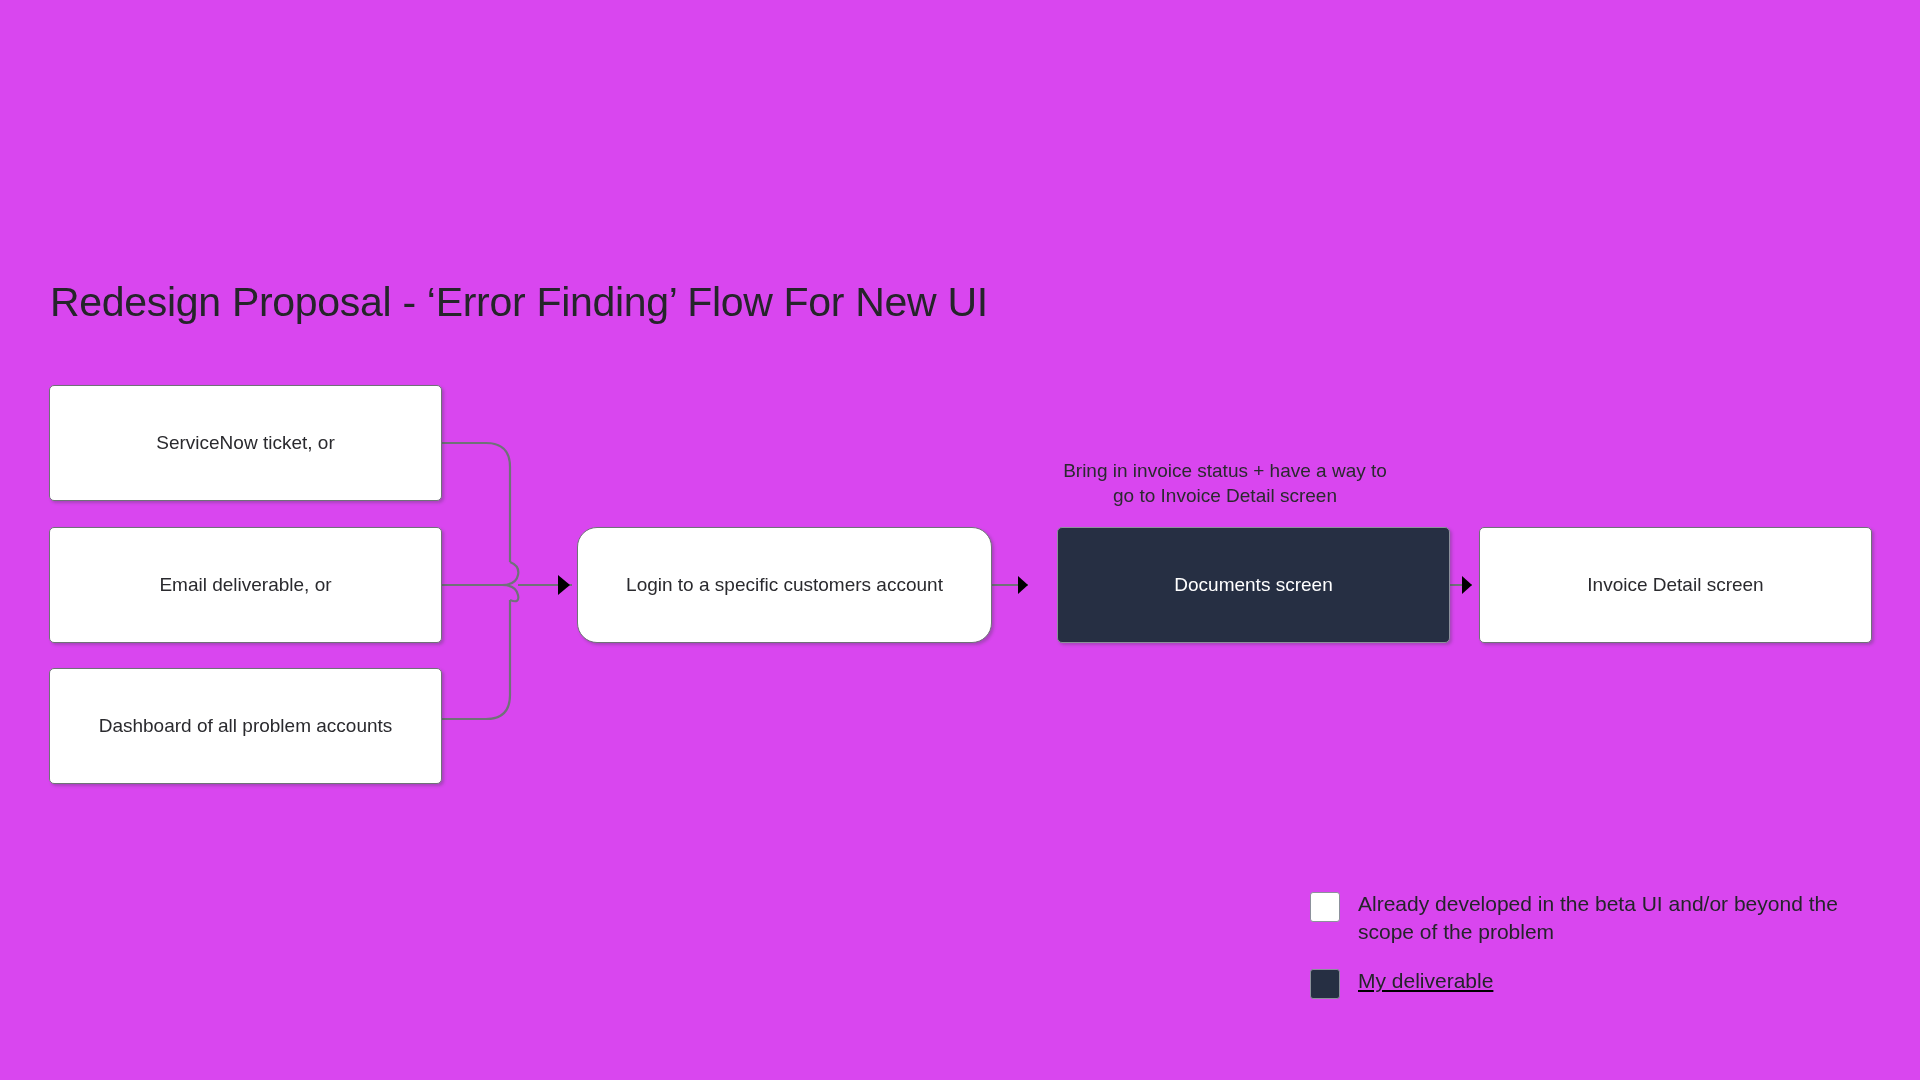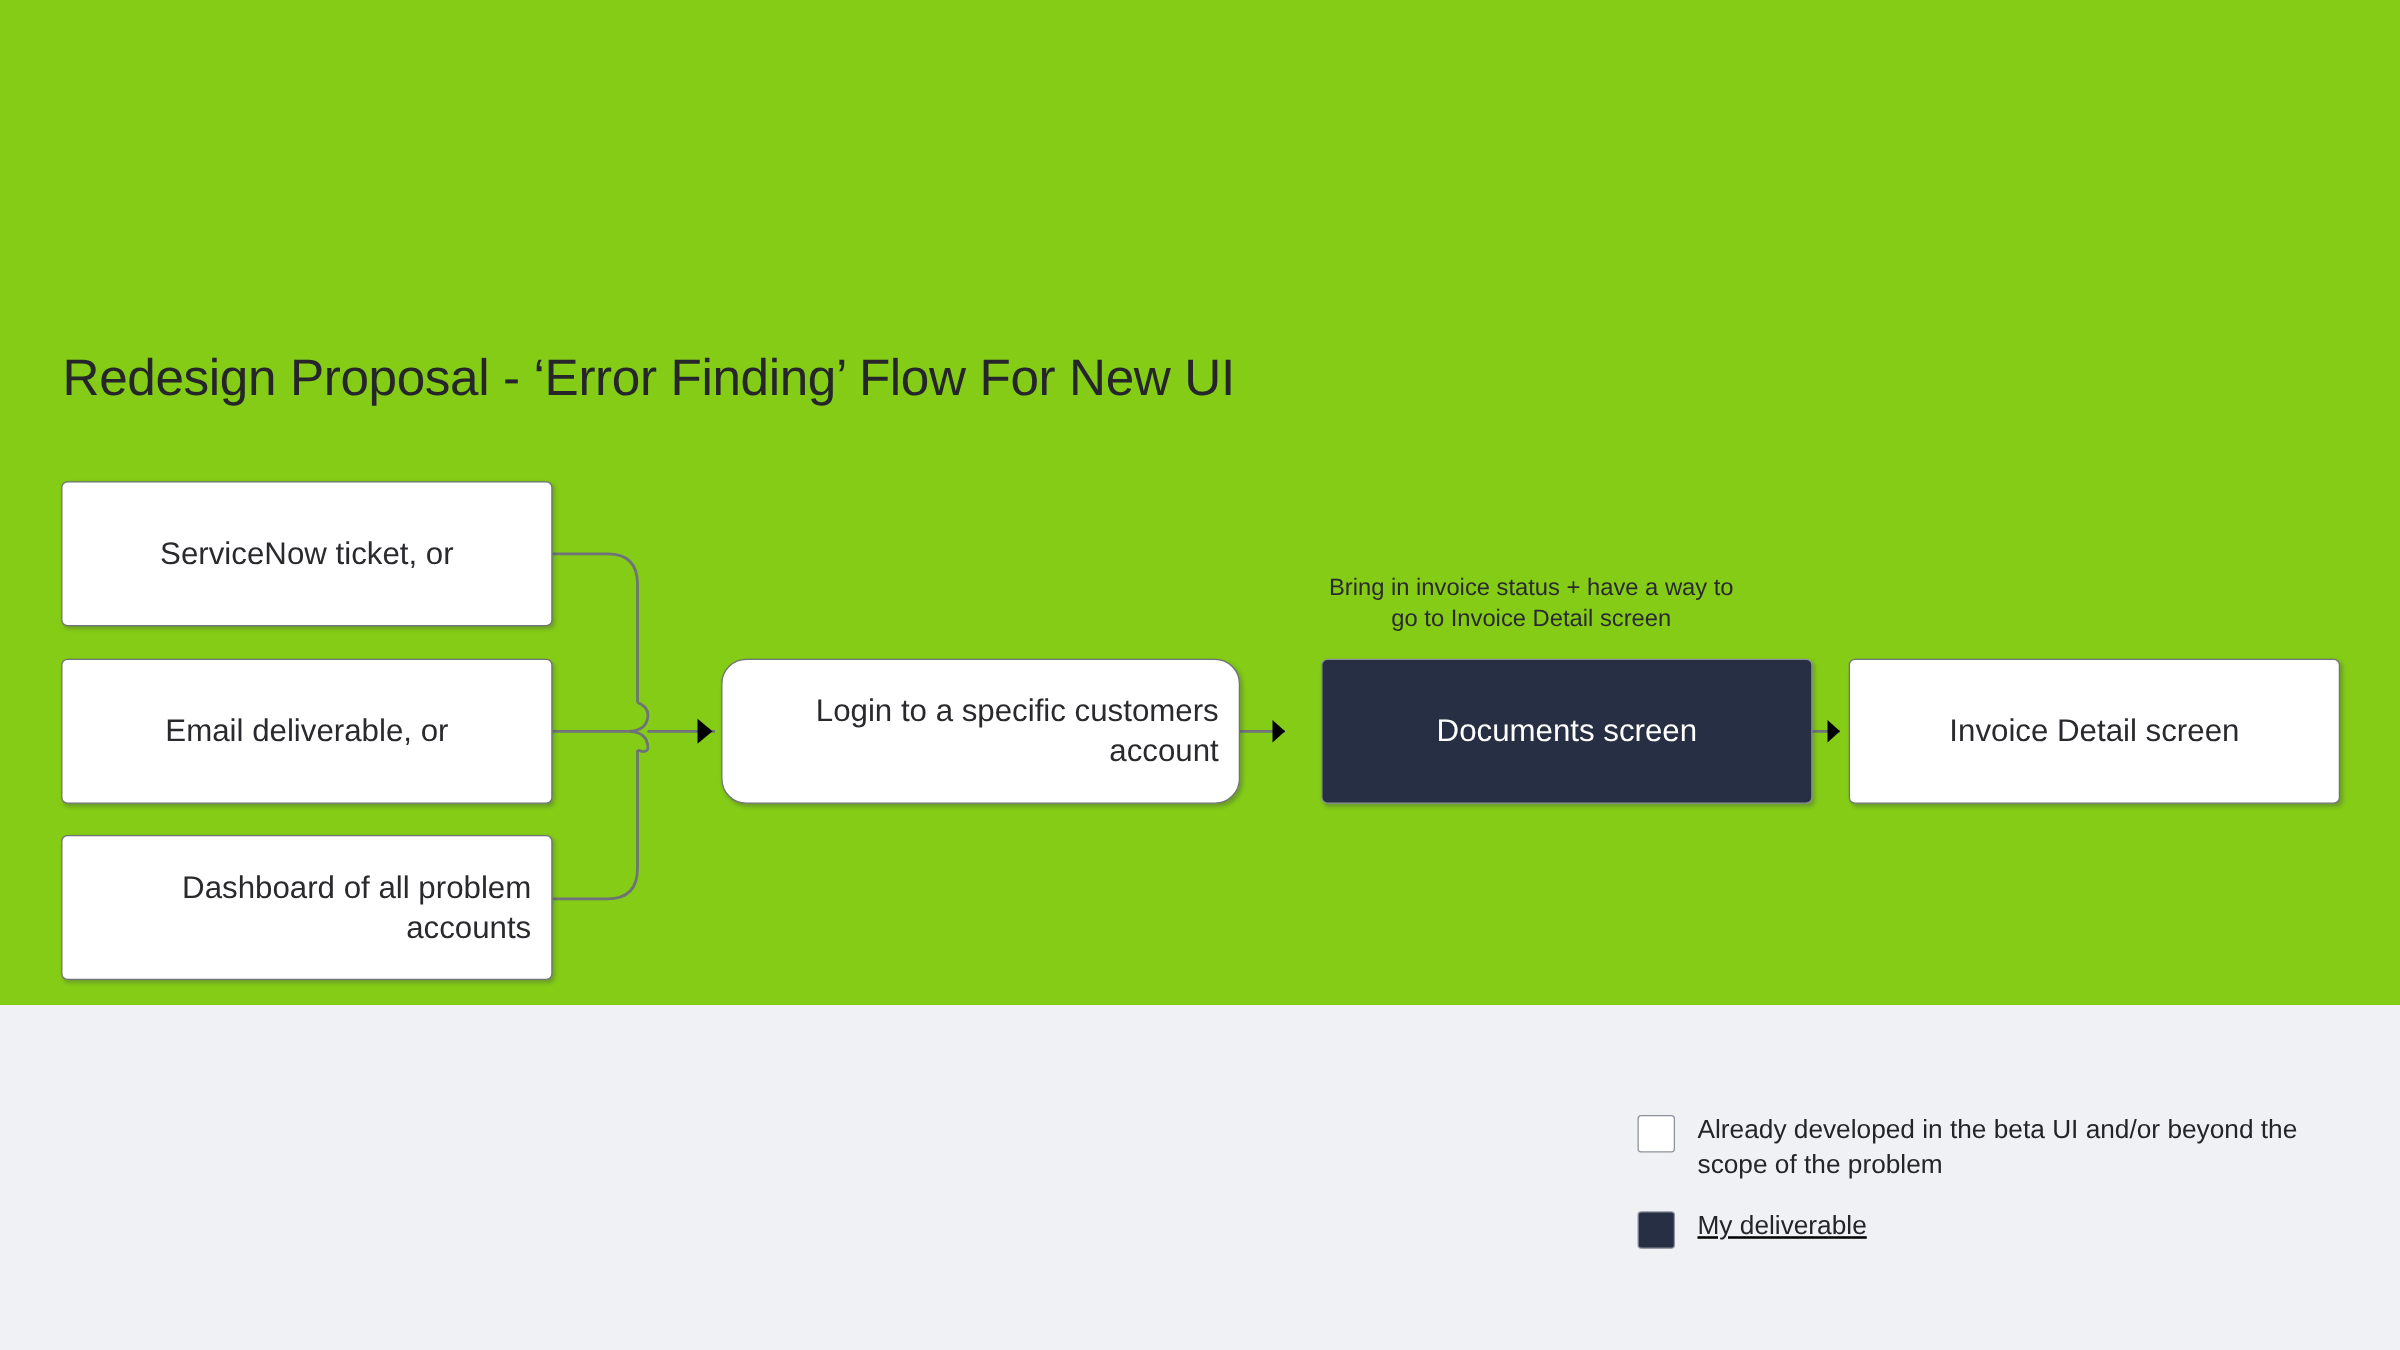--- a/index.html
+++ b/index.html
@@ -9,22 +9,22 @@
     width:1920px;
     height:1080px;
     background:#F0F1F5;
     font-family:"Liberation Sans", sans-serif;
     overflow:hidden;
   }
 
   #canvas {
     position:relative;
     width:1920px;
-    height:804px;
-    background:#84cc16;
+    height:1080px;
+    background:#d946ef;
     padding-left:35px;
   }
 
   
   #page-title {
     position:absolute;
     left:50px;
     top:279px;
     font-size:41px;
     font-weight:400;
@@ -51,24 +51,23 @@
     border-radius:5px;
     background:#FFFFFF;
     box-shadow:2px 2px 3px rgba(60,64,75,0.30);
     display:flex;
     align-items:center;
     justify-content:center;
     text-align:center;
     padding:0 16px;
   }
   .node .node-label {
-    font-size:25px;
+    font-size:19px;
     color:#2A2A2E;
     line-height:1.3;
-    text-align:right;
   }
   .node.dark {
     background:#262F43;
     border-color:#8C919B;
   }
   .node.dark .node-label { color:#FFFFFF; }
 
   
   .caption {
     position:absolute;

